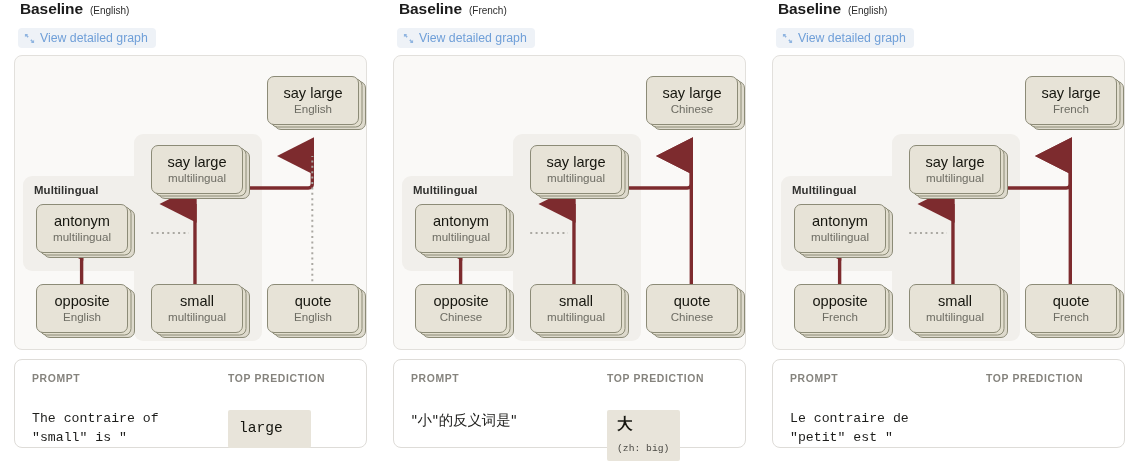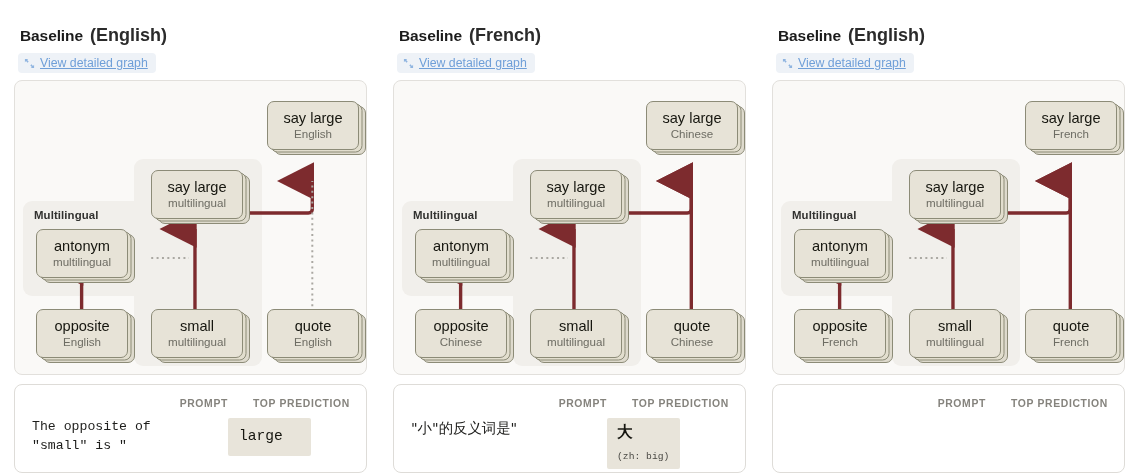--- a/index.html
+++ b/index.html
@@ -27,48 +27,47 @@
     box-sizing: border-box;
     padding: 0 12px 0 14px;
     position: relative;
   }
 
   
   .panel-head {
     display: flex;
     align-items: baseline;
     gap: 7px;
-    padding: 25px 0 0 6px;
+    padding: 0 0 0 6px;
     height: 22px;
   }
   .head-title {
     font-size: 15.5px;
     font-weight: bold;
     color: #1b1b1b;
     letter-spacing: -0.1px;
   }
   .head-lang {
-    font-size: 18px;
-    font-weight: bold;
+    font-size: 10px;
+    font-weight: normal;
     color: #2b2b2b;
   }
 
   .detail-link {
     display: inline-flex;
     align-items: center;
     gap: 5px;
     margin: 6px 0 0 4px;
     padding: 3px 8px 3px 6px;
     background: #eef2f7;
     border-radius: 4px;
     color: #6f9fd8;
     font-size: 12.3px;
     cursor: pointer;
     width: fit-content;
-    text-decoration: underline;
   }
   .detail-link .expand-ico { display: block; width: 11px; height: 11px; }
 
   
   .graph-card {
     position: relative;
     margin-top: 7px;
     height: 293px;
     background: #faf9f7;
     border: 1px solid #e2e0dc;
@@ -148,22 +147,21 @@
     display: flex;
     flex-direction: row;
   }
   .pr-col-prompt { width: 196px; }
   .pr-col-pred   { flex: 1; }
   .pr-label {
     font-size: 10.4px;
     font-weight: bold;
     color: #85837d;
     letter-spacing: 0.65px;
-    margin-bottom: 9px;
-    text-align: right;
+    margin-bottom: 26px;
   }
   .pr-text {
     font-family: "Liberation Mono", monospace;
     font-size: 13.2px;
     color: #1d1d1b;
     line-height: 1.42;
     white-space: pre-line;
   }
   .pr-text.cjk { font-family: "DejaVu Sans", sans-serif; font-size: 14.4px; }
   .pred-chip {
@@ -287,21 +285,21 @@
         <div class="sheet s1">
           <span class="n-title">quote</span>
           <span class="n-sub">English</span>
         </div>
       </div>
     </div>
 
     <div class="prompt-card">
       <div class="pr-col-prompt">
         <div class="pr-label">PROMPT</div>
-        <div class="pr-text">The opposite of
+        <div class="pr-text">The contraire of
 "small" is "</div>
       </div>
       <div class="pr-col-pred">
         <div class="pr-label">TOP PREDICTION</div>
         <div class="pred-chip single">
           <span class="pred-main">large</span>
 
         </div>
       </div>
     </div>
@@ -510,20 +508,22 @@
         <div class="sheet s1">
           <span class="n-title">quote</span>
           <span class="n-sub">French</span>
         </div>
       </div>
     </div>
 
     <div class="prompt-card">
       <div class="pr-col-prompt">
         <div class="pr-label">PROMPT</div>
+        <div class="pr-text">Le contraire de
+"petit" est "</div>
       </div>
       <div class="pr-col-pred">
         <div class="pr-label">TOP PREDICTION</div>
       </div>
     </div>
   </div>
 </div>
 </div>
 
 </body></html>

